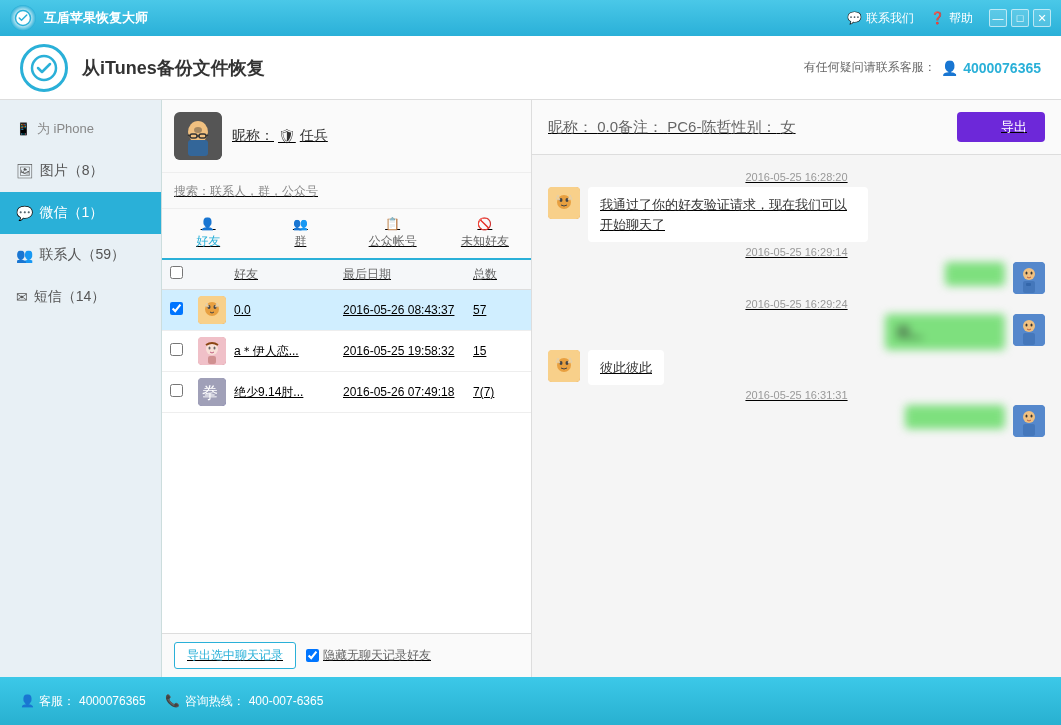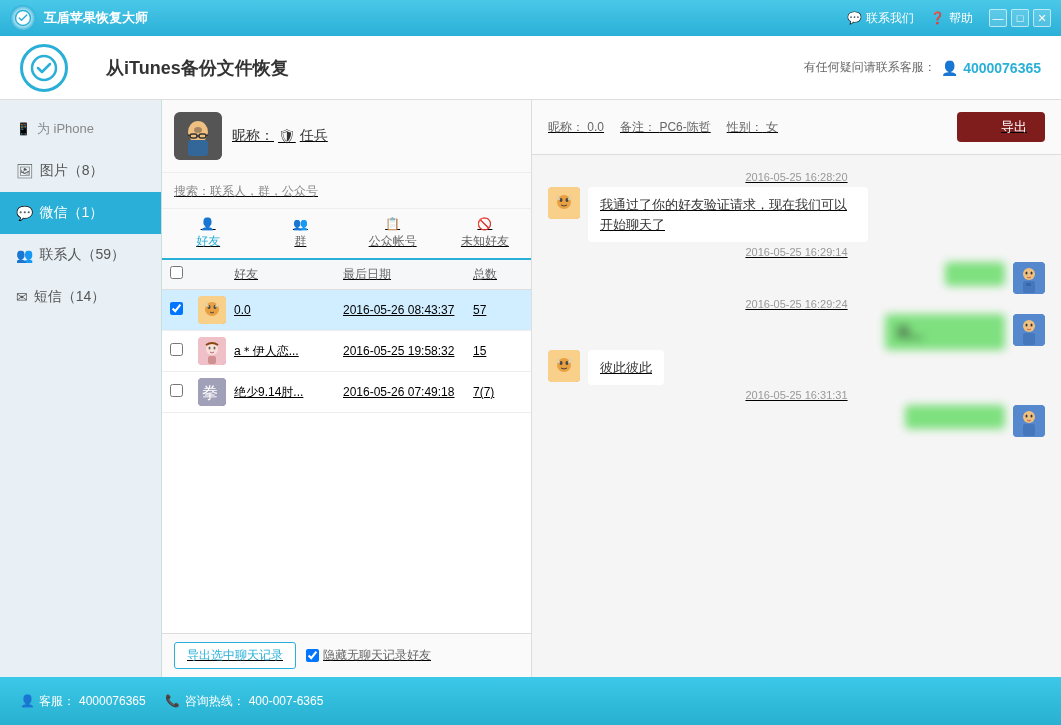--- a/index.html
+++ b/index.html
@@ -38,21 +38,21 @@
       border-bottom: 1px solid #ddd;
     }
     .header-logo-circle {
       width: 48px; height: 48px;
       border: 3px solid #2ab0d8;
       border-radius: 50%;
       display: flex; align-items: center; justify-content: center;
       margin-right: 14px;
     }
     .header-logo-circle svg { width: 28px; height: 28px; }
-    .header-title { font-size: 18px; color: #333; font-weight: bold; flex: 1; margin-left: 24px; }
+    .header-title { font-size: 18px; color: #333; font-weight: bold; flex: 1; }
     .header-support { font-size: 12px; color: #666; display: flex; align-items: center; gap: 6px; }
     .header-phone { color: #2ab0d8; font-size: 14px; font-weight: bold; display: flex; align-items: center; gap: 4px; }
 
     
     .main {
       display: flex;
       height: calc(725px - 36px - 64px - 48px);
       background: #f0f4f8;
     }
 
@@ -207,31 +207,31 @@
       background: #f5f5f5;
     }
     .chat-header {
       padding: 12px 16px;
       background: #fafafa;
       border-bottom: 1px solid #ddd;
       display: flex;
       align-items: center;
       justify-content: space-between;
     }
-    .chat-meta { font-size: 12px; color: #666; display: flex; gap: 16px; }
+    .chat-meta { font-size: 15px; color: #666; display: flex; }
     .export-btn {
       padding: 6px 18px;
       background: #2ab0d8;
       color: #fff;
       border: none;
       border-radius: 4px;
       font-size: 13px;
       cursor: pointer;
     }
-    .export-btn.green { background: #7f1d1d; padding-left: 44px; }
+    .export-btn.green { background: #6d28d9; padding-left: 44px; }
 
     .chat-messages {
       flex: 1;
       overflow-y: auto;
       padding: 12px 16px;
       display: flex;
       flex-direction: column;
       gap: 0;
     }
     .msg-time {

